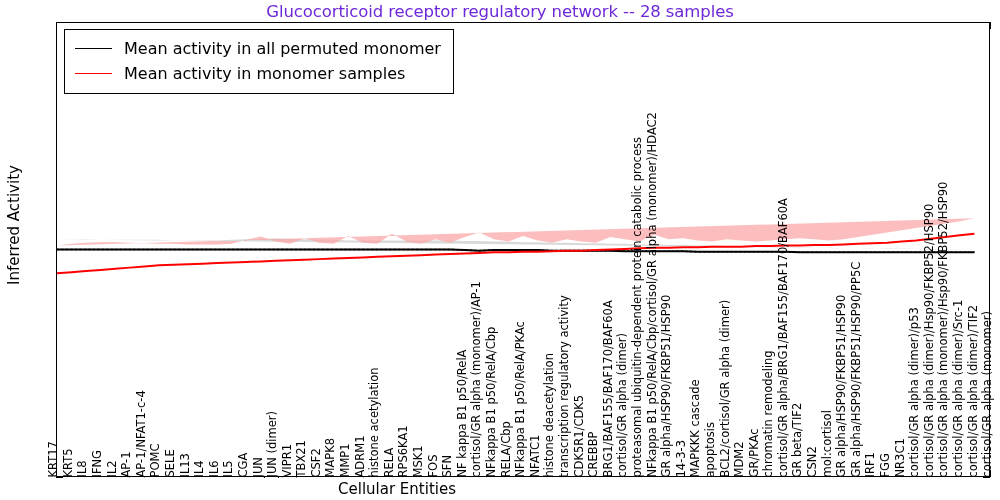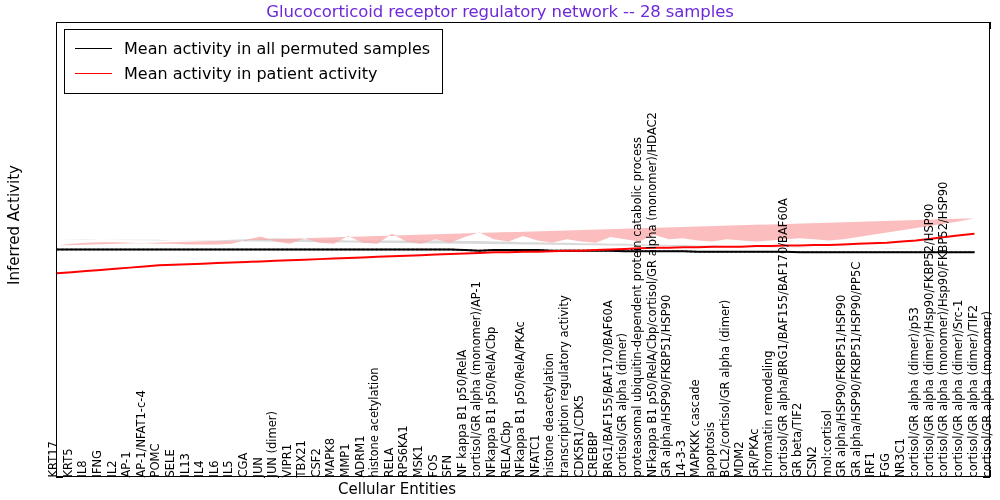--- a/index.html
+++ b/index.html
@@ -171,21 +171,21 @@
       <div class="xtl" style="left: 878.825px;">cortisol/GR alpha (dimer)/Hsp90/FKBP52/HSP90</div>
       <div class="xtl" style="left: 893.419px;">cortisol/GR alpha (monomer)/Hsp90/FKBP52/HSP90</div>
       <div class="xtl" style="left: 908.013px;">cortisol/GR alpha (dimer)/Src-1</div>
       <div class="xtl" style="left: 922.606px;">cortisol/GR alpha (dimer)/TIF2</div>
       <div class="xtl" style="left: 937.2px;">cortisol/GR alpha (monomer)</div>
     </div>
 
   <div id="legend">
     <div class="lgrow">
       <span class="lgline"></span>
-      <span class="lgtxt">Mean activity in all permuted samples</span>
+      <span class="lgtxt">Mean activity in all permuted monomer</span>
     </div>
     <div class="lgrow">
       <span class="lgline red"></span>
-      <span class="lgtxt">Mean activity in patient activity</span>
+      <span class="lgtxt">Mean activity in monomer samples</span>
     </div>
   </div>
 
 </div>
 
 </body></html>

